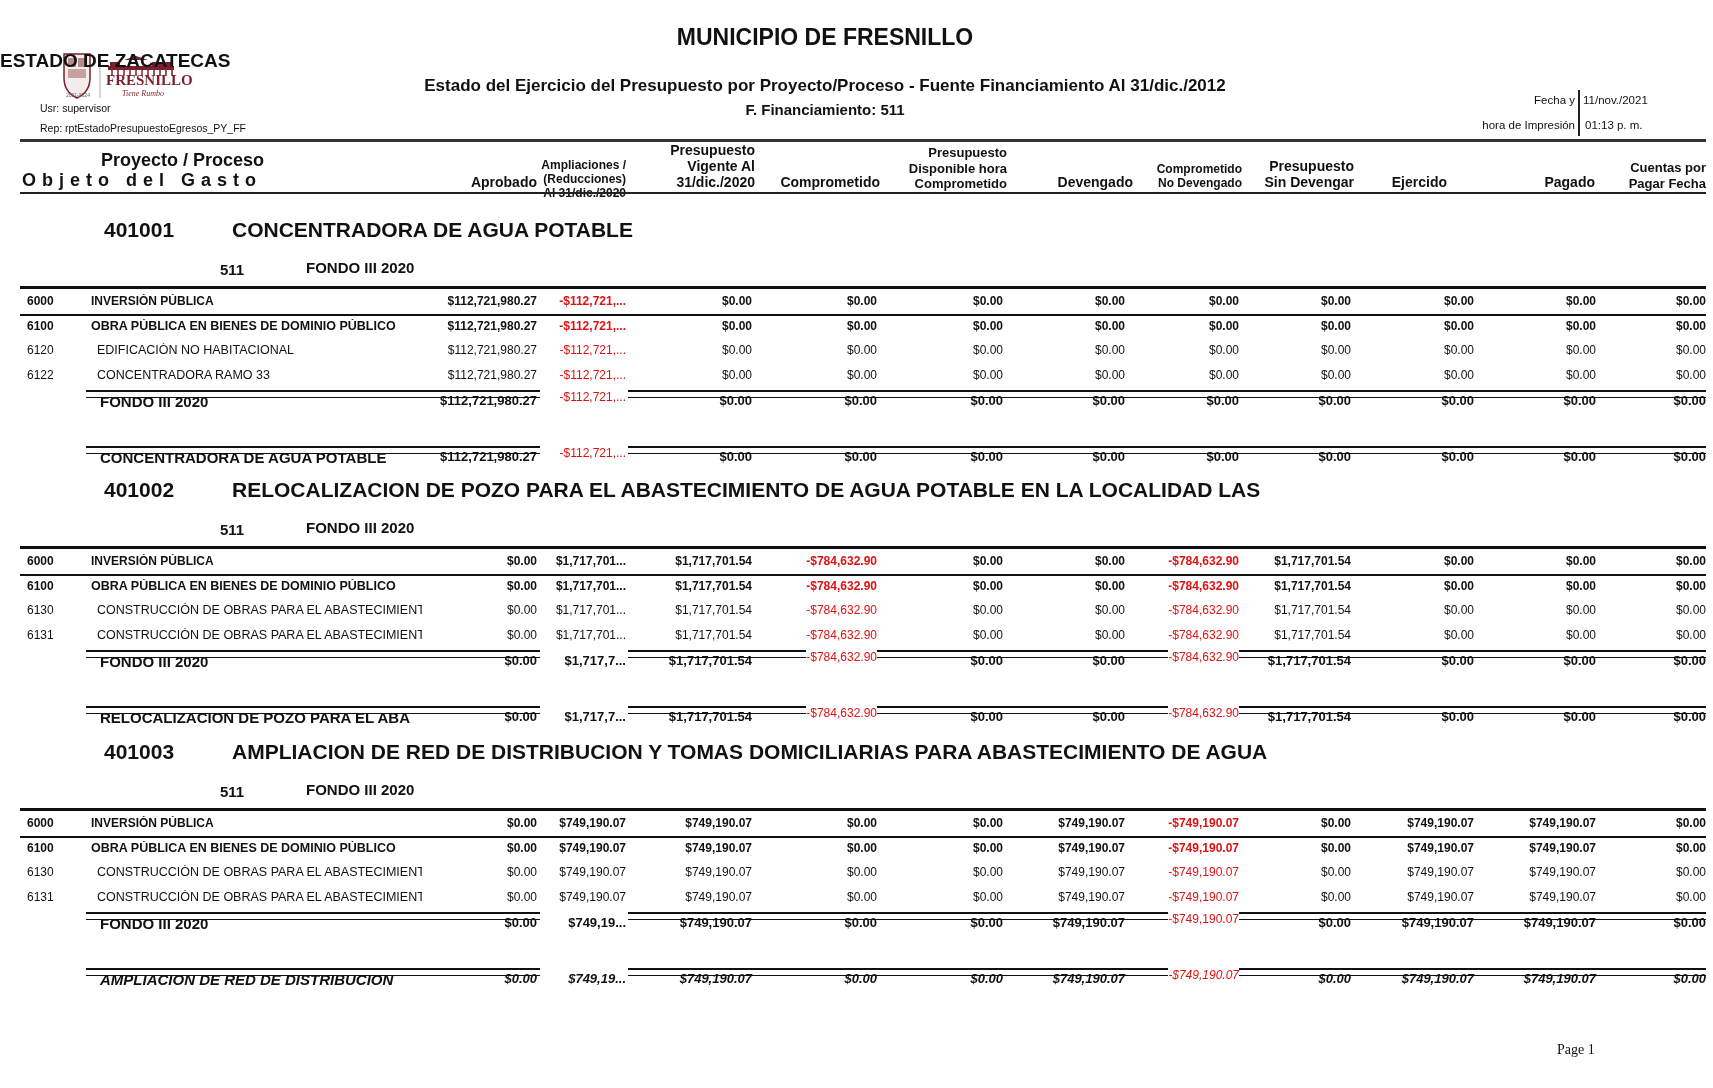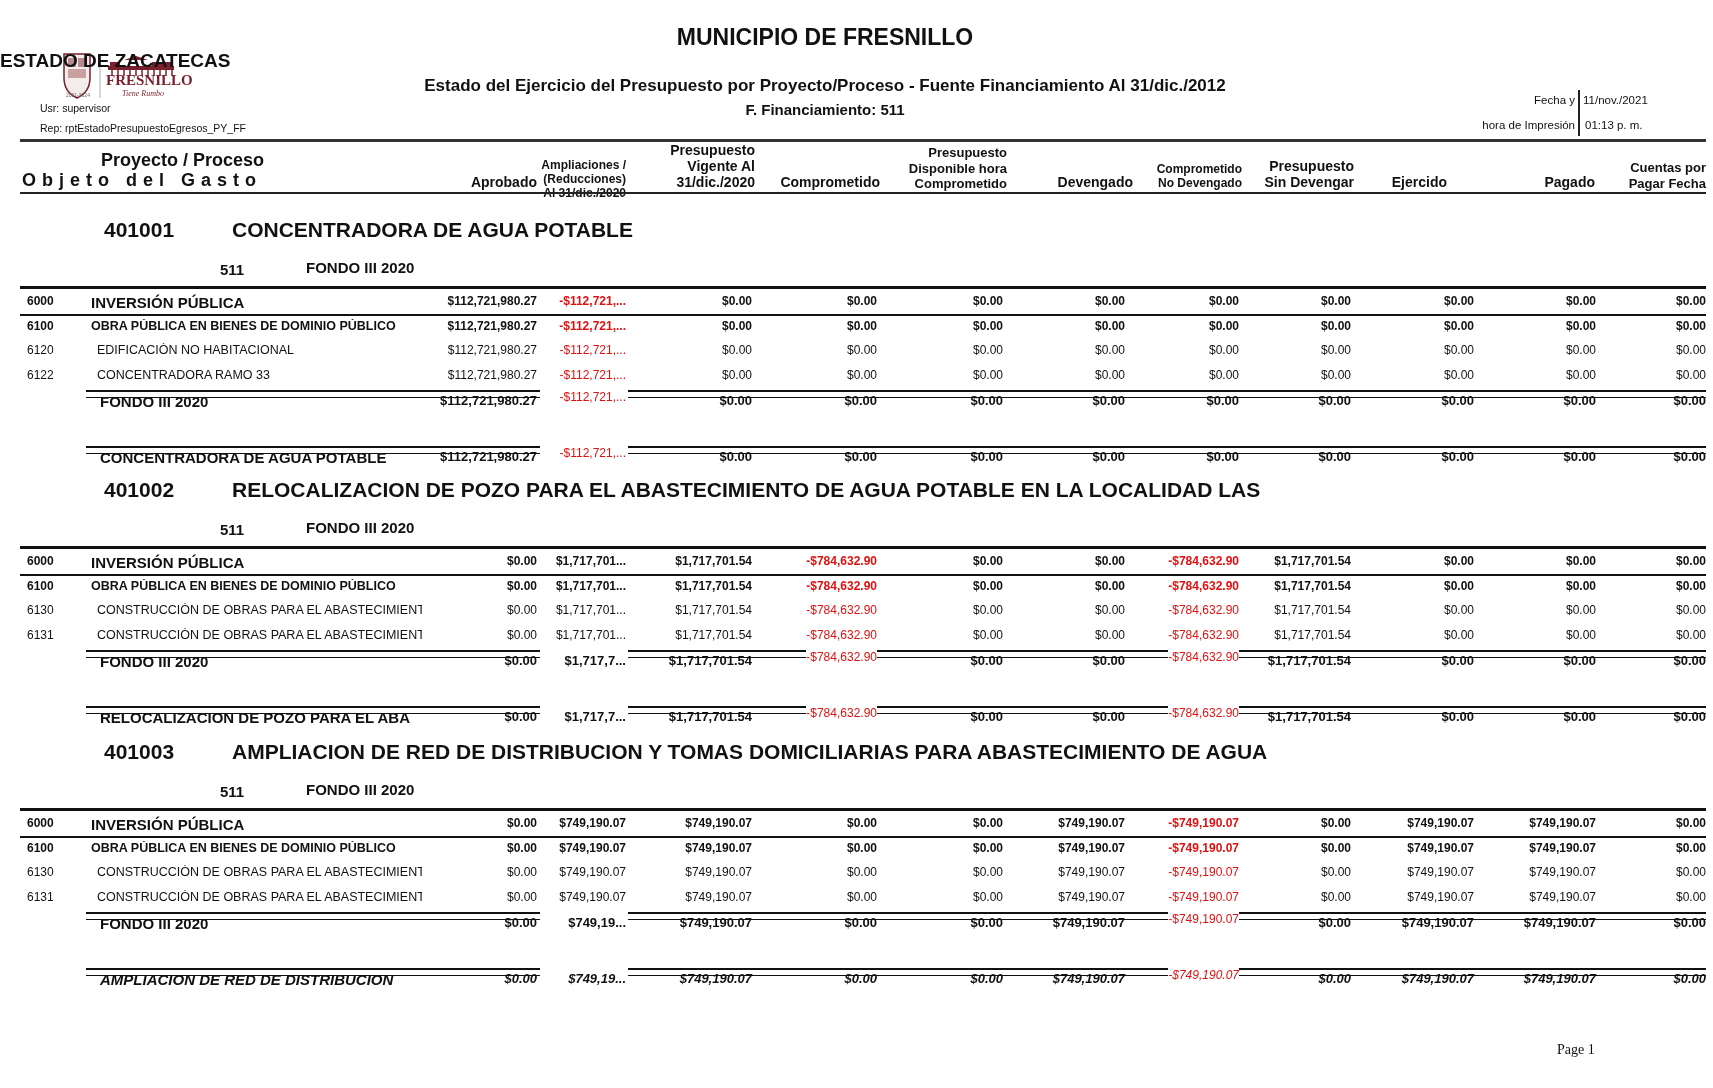--- a/index.html
+++ b/index.html
@@ -17,21 +17,21 @@
   .rule.thin{height:2px;background:#222;}
   .proj-code{font-size:21px;font-weight:bold;}
   .proj-name{font-size:21px;font-weight:bold;line-height:28px;width:1060px;white-space:normal;overflow:hidden;height:31px;}
   .fund-code{font-size:15px;font-weight:bold;}
   .fund-name{font-size:15px;font-weight:bold;}
   .row{position:absolute;left:0;width:1713px;height:22px;}
   .row .code{position:absolute;left:27px;font-size:12px;}
   .row .label{position:absolute;left:91px;font-size:12.5px;width:325px;overflow:hidden;white-space:nowrap;}
   .row .num{position:absolute;font-size:12px;text-align:right;white-space:nowrap;}
   .row.b .code,.row.b .label,.row.b .num{font-weight:bold;}
-  .row.big .label{font-size:15px;}
+  .row.big .label{font-size:12px;}
   .row.sub .label{left:97px;}
   .row.total .label{left:100px;font-size:15px;font-weight:bold;}
   .row.total .num{font-weight:bold;font-size:13px;}
   .neg{color:#e01010;}
   .row.total .num.neg,.row.total .num.redlight{font-weight:normal;font-size:12px;}
   .divline{position:absolute;left:20px;width:1686px;height:2px;background:#111;}
   .dbl{position:absolute;height:5px;border-top:2px solid #111;border-bottom:1.5px solid #111;}
   .page{font-size:14px;}
   .vbar{position:absolute;width:1.5px;background:#222;}
 </style>

